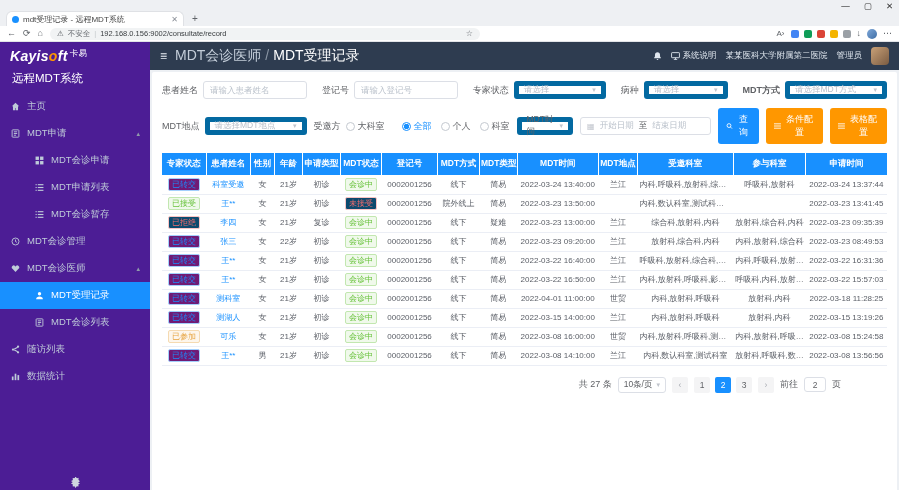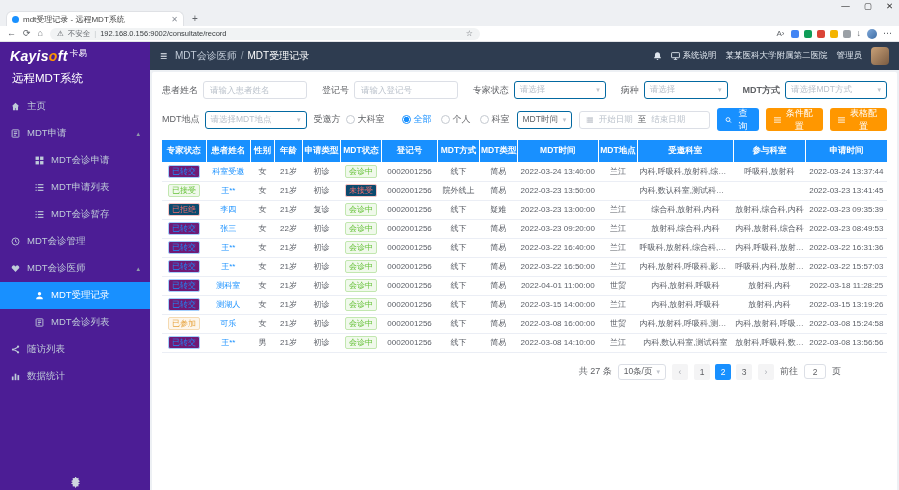--- a/index.html
+++ b/index.html
@@ -36,50 +36,50 @@
   .menu-item.active{background:#1890ff;color:#fff}
   .mi-icon{width:10px;display:inline-flex;justify-content:center;color:inherit}
   .mi-icon svg{display:block}
   .mi-label{flex:1;white-space:nowrap;overflow:hidden}
   .mi-arrow{font-size:7px;color:#8f9bab}
   .sidebar-gear{position:absolute;bottom:7px;left:50%;transform:translateX(-50%);color:#cfd6e0}
 
   .main{flex:1;display:flex;flex-direction:column;min-width:0}
   .topbar{height:28px;background:#2e3c50;display:flex;align-items:center;gap:8px;padding:0 10px;color:#fff;flex:0 0 28px}
   .hamburger{font-size:12px;color:#e8edf3;line-height:1}
-  .crumb{font-size:10px}
+  .crumb{font-size:14px}
   .crumb .c1{color:#c3cdd9}
   .crumb .sep{color:#8b97a5;margin:0 4px}
   .crumb .c2{color:#fff}
   .topbar-right{margin-left:auto;display:flex;align-items:center;gap:9px;font-size:8.5px;color:#dfe6ee}
   .tb-ic{display:inline-flex;color:#dfe6ee}
   .helplink{display:inline-flex;align-items:center;gap:3px}
   .avatar{width:18px;height:18px;border-radius:4px;background:linear-gradient(135deg,#c9a178,#7a5b42)}
 
   
   .content{flex:1;background:#edf0f4;padding:2px;min-height:0;display:flex}
   .panel{background:#fff;flex:1;border-radius:2px;padding:9px 10px;display:flex;flex-direction:column;min-width:0}
 
   .filter-row{display:flex;align-items:center;gap:7px;margin-bottom:9px;font-size:9px;color:#606266;flex-wrap:nowrap}
   .filter-row.r1{justify-content:space-between}
   .fgroup{display:flex;align-items:center;gap:5px;white-space:nowrap}
   .f-label{color:#606266}
   .f-input{height:18px;border:1px solid #dcdfe6;border-radius:3px;font-size:8.5px;padding:0 6px;font-family:inherit;color:#333;outline:none}
   .f-input::placeholder{color:#b9c0ca}
-  .f-select{height:18px;border:1px solid #0369a1;border-radius:3px;display:flex;align-items:center;justify-content:space-between;padding:0 5px;font-size:8.5px;color:#b9c0ca;background:#fff}
+  .f-select{height:18px;border:5px solid #0369a1;border-radius:3px;display:flex;align-items:center;justify-content:space-between;padding:0 5px;font-size:8.5px;color:#b9c0ca;background:#fff}
   .f-select .car{color:#c0c4cc;font-size:7px;margin-left:4px}
   .radio{display:inline-flex;align-items:center;gap:3px;color:#606266}
   .radio .rdot{width:9px;height:9px;border:1px solid #c4c9d0;border-radius:50%;background:#fff;display:inline-block}
   .radio.checked{color:#1890ff}
   .radio.checked .rdot{border-color:#1890ff;background:radial-gradient(circle,#1890ff 0 2.5px,#fff 3px)}
   .radio-group{display:inline-flex;gap:9px;align-items:center}
   .radio-group .radio:first-child{margin-right:8px}
   .daterange{height:18px;border:1px solid #dcdfe6;border-radius:3px;display:flex;align-items:center;gap:5px;padding:0 6px;font-size:8.5px;color:#b9c0ca;width:148px}
   .daterange .cal{color:#c0c4cc;font-size:8px}
-  .btn{height:23px;border:none;border-radius:3px;color:#fff;font-size:9px;display:inline-flex;align-items:center;gap:3px;padding:0 8px;font-family:inherit}
+  .btn{height:36px;border:none;border-radius:3px;color:#fff;font-size:9px;display:inline-flex;align-items:center;gap:3px;padding:0 8px;font-family:inherit}
   .btn-blue{background:#1890ff}
   .btn-orange{background:#ff9700}
 
   .tbl-wrap{min-width:0}
   table{width:100%;border-collapse:collapse;table-layout:fixed}
   thead th{background:#1890ff;color:#fff;font-size:8.5px;font-weight:bold;padding:5px 1px;border-right:1px solid rgba(255,255,255,.28);white-space:nowrap;overflow:hidden;text-align:center}
   thead th:last-child{border-right:none}
   tbody td{font-size:8px;color:#5a5e66;text-align:center;padding:0 2px;height:19px;border-bottom:1px solid #ebeef5;white-space:nowrap;overflow:hidden;text-overflow:ellipsis}
   .name-link{color:#1890ff;text-decoration:none;cursor:pointer}
   .tag{display:inline-block;font-size:8px;line-height:11px;padding:0 3px;border:1px solid;border-radius:2px}

